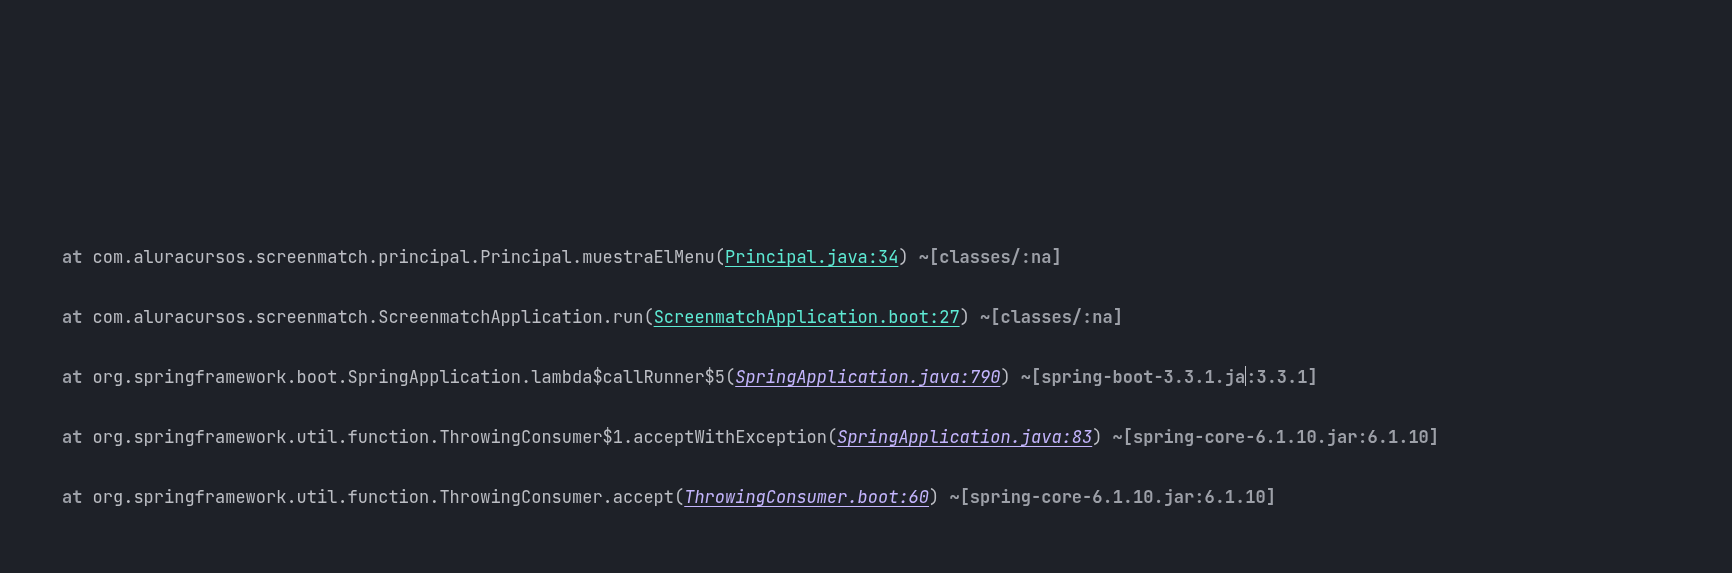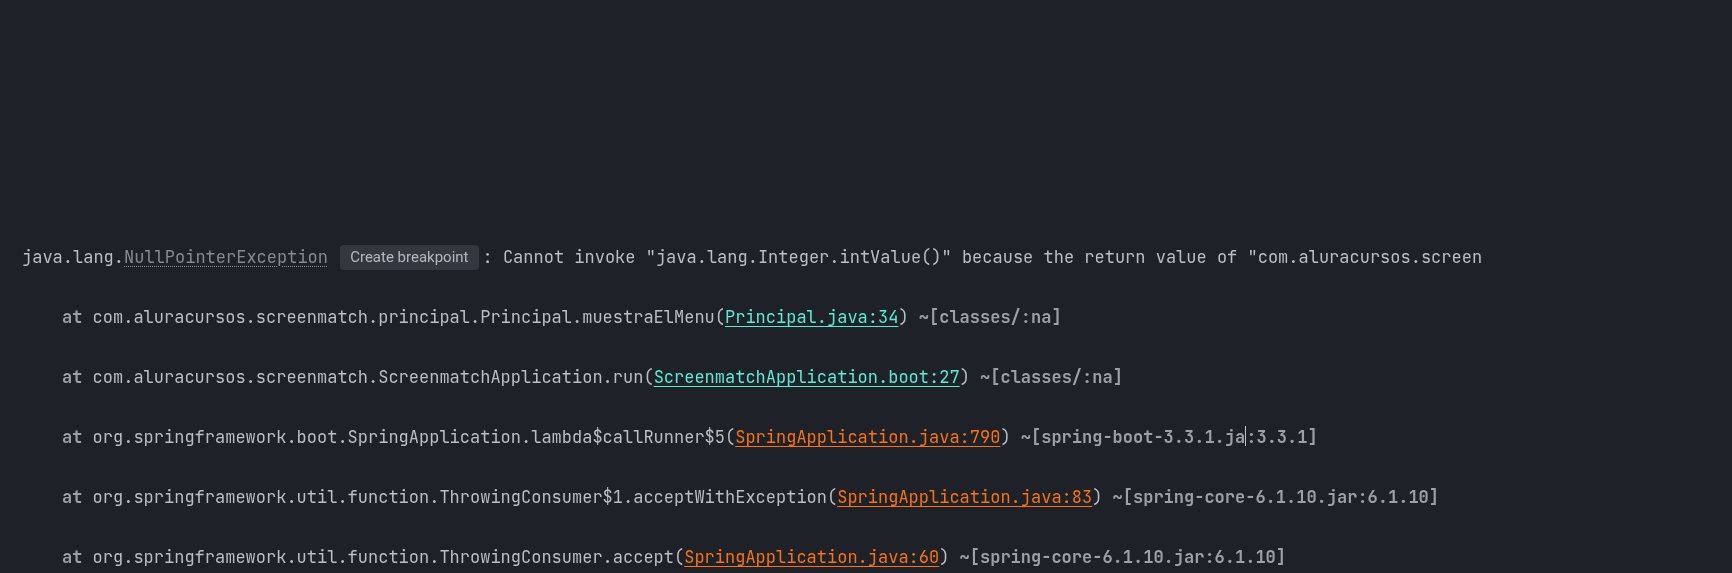--- a/index.html
+++ b/index.html
@@ -37,21 +37,21 @@
   }
   .trace {
     padding-left: 22px;
   }
   .line { display: block; height: 30px; }
   .indent { display:inline-block; width: 40px; }
   .gray { color: #bcbec4; }
   .mid { color: #9da0a8; font-weight: bold; }
   .exc-name { color: #858a93; text-decoration: underline dotted #858a93 1px; text-underline-offset: 3px; cursor: pointer; }
   .link-blue { color: #5eead4; text-decoration: underline; text-underline-offset: 3px; cursor: pointer; }
-  .link-gray { color: #f97316; text-decoration: underline; text-underline-offset: 3px; cursor: pointer; }
+  .link-gray { color: #c4b5fd; text-decoration: underline; text-underline-offset: 3px; cursor: pointer; font-style: italic; }
   .btn-breakpoint {
     display: inline-block;
     background: #34373f;
     color: #b6b8bf;
     font-family: -apple-system, "Segoe UI", Roboto, sans-serif;
     font-size: 15px;
     line-height: 22px;
     padding: 1px 10px 2px 10px;
     border-radius: 4px;
     margin: 0 4px 0 2px;
@@ -84,26 +84,25 @@
   
   
   
   
   
   
   
 </div>
 
 <div class="trace">
-<span class="line"><span class="gray">java.lang.</span><span class="exc-name">NullPointerException</span> <span class="btn-breakpoint">Create breakpoint</span><span class="gray">: </span><span class="gray">Cannot invoke "java.lang.Integer.intValue()" because the return value of "com.aluracursos.screen</span></span>
 <span class="line"><span class="indent"></span><span class="mid">at </span><span class="gray">com.aluracursos.screenmatch.principal.Principal.muestraElMenu</span><span class="gray">(</span><span class="link-blue">Principal.java:34</span><span class="gray">)</span><span class="mid"> ~[classes/:na]</span></span>
 <span class="line"><span class="indent"></span><span class="mid">at </span><span class="gray">com.aluracursos.screenmatch.ScreenmatchApplication.run</span><span class="gray">(</span><span class="link-blue">ScreenmatchApplication.boot:27</span><span class="gray">)</span><span class="mid"> ~[classes/:na]</span></span>
 <span class="line"><span class="indent"></span><span class="mid">at </span><span class="gray">org.springframework.boot.SpringApplication.lambda$callRunner$5</span><span class="gray">(</span><span class="link-gray">SpringApplication.java:790</span><span class="gray">)</span><span class="mid"> ~[spring-boot-3.3.1.ja</span><span class="caret"></span><span class="mid">:3.3.1]</span></span>
 <span class="line"><span class="indent"></span><span class="mid">at </span><span class="gray">org.springframework.util.function.ThrowingConsumer$1.acceptWithException</span><span class="gray">(</span><span class="link-gray">SpringApplication.java:83</span><span class="gray">)</span><span class="mid"> ~[spring-core-6.1.10.jar:6.1.10]</span></span>
-<span class="line"><span class="indent"></span><span class="mid">at </span><span class="gray">org.springframework.util.function.ThrowingConsumer.accept</span><span class="gray">(</span><span class="link-gray">SpringApplication.java:60</span><span class="gray">)</span><span class="mid"> ~[spring-core-6.1.10.jar:6.1.10]</span></span>
+<span class="line"><span class="indent"></span><span class="mid">at </span><span class="gray">org.springframework.util.function.ThrowingConsumer.accept</span><span class="gray">(</span><span class="link-gray">ThrowingConsumer.boot:60</span><span class="gray">)</span><span class="mid"> ~[spring-core-6.1.10.jar:6.1.10]</span></span>
 
 
 
 
 
 
 
 
 
 

